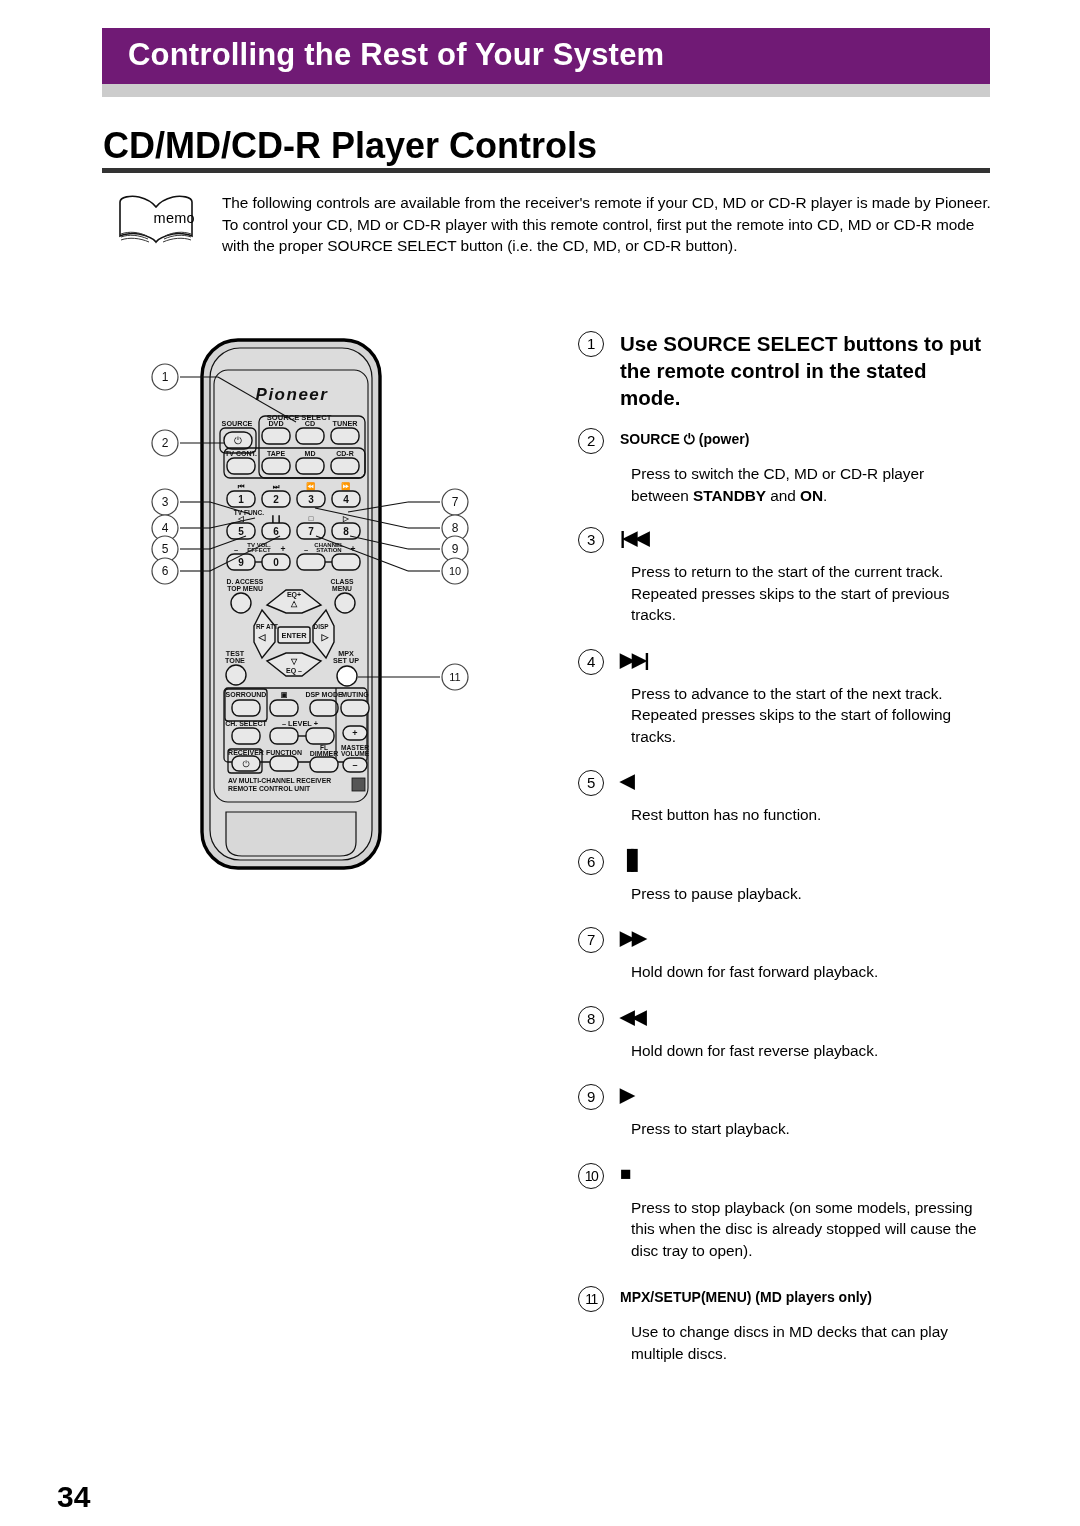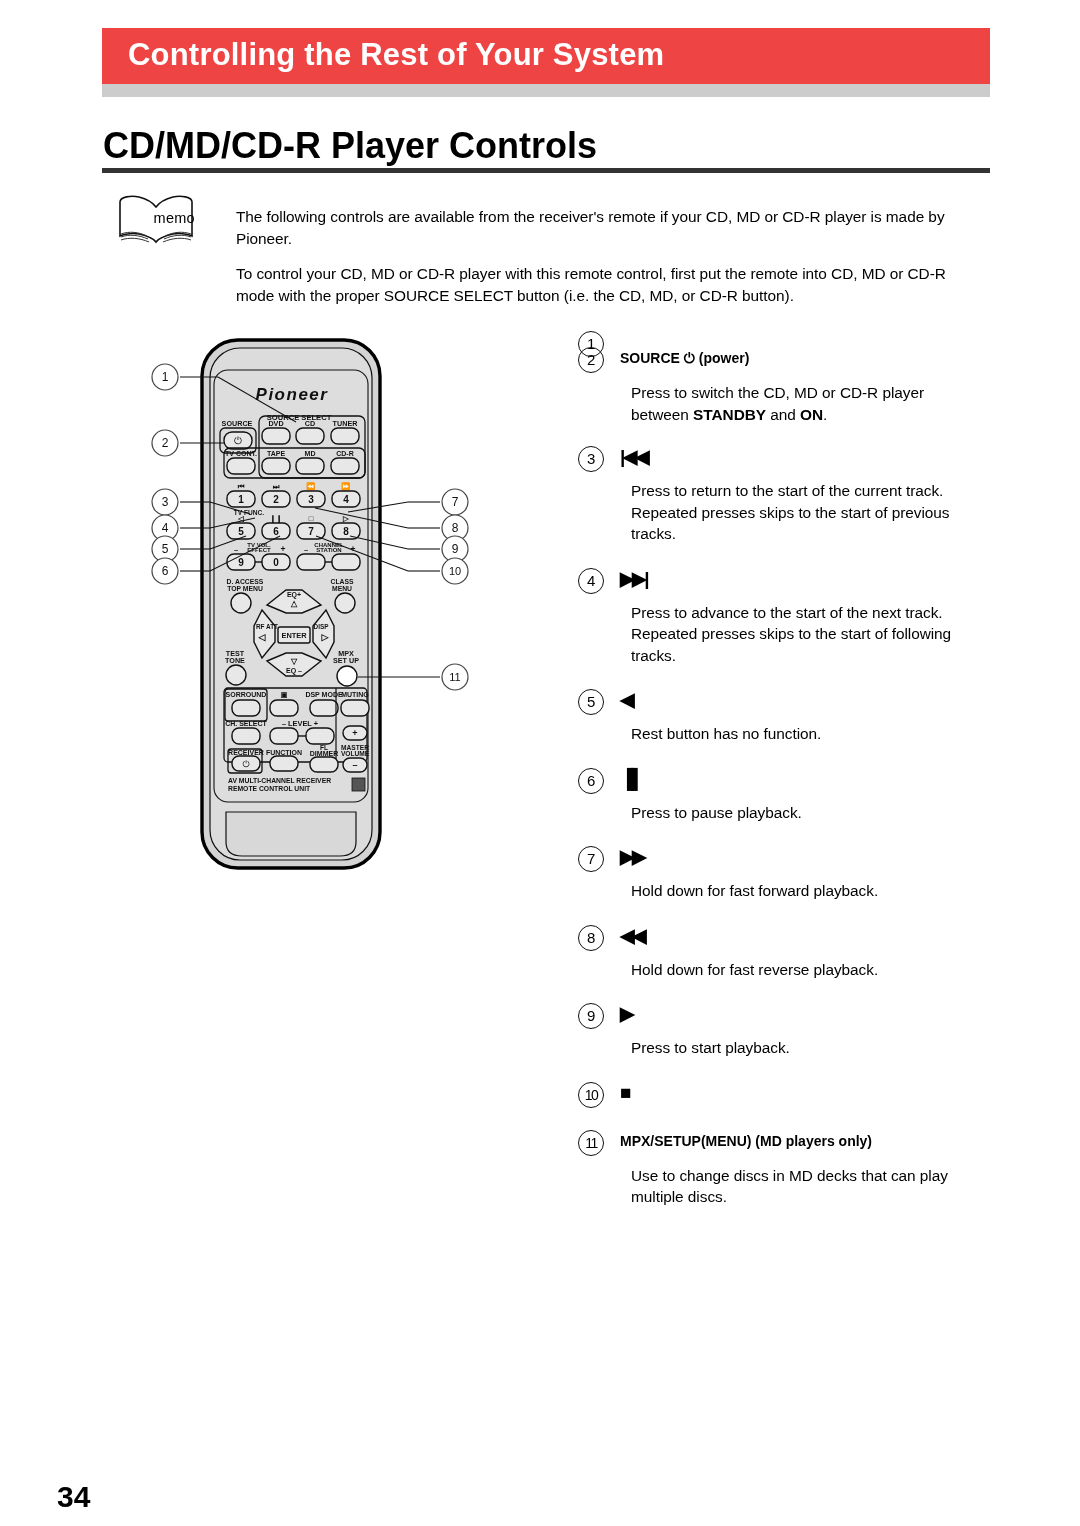--- a/index.html
+++ b/index.html
@@ -16,21 +16,21 @@
     overflow: hidden;
   }
 
   
   #page-header-bar {
     position: absolute;
     left: 102px;
     top: 28px;
     width: 888px;
     height: 56px;
-    background: #ef4444;
+    background: #701a75;
   }
   #page-header-title {
     position: absolute;
     left: 26px;
     top: 50%;
     transform: translateY(-52%);
     color: #ffffff;
     font-size: 31px;
     font-weight: bold;
     letter-spacing: 0.2px;
@@ -89,21 +89,21 @@
   }
   #memo-text {
     position: absolute;
     left: 105px;
     top: 0px;
     width: 770px;
     font-size: 15.4px;
     line-height: 21.5px;
     letter-spacing: -0.05px;
   }
-  #memo-text p { margin: 14px; }
+  #memo-text p { margin: 0; }
 
   
   #remote-figure {
     position: absolute;
     left: 140px;
     top: 322px;
     width: 340px;
     height: 560px;
   }
   #remote-svg { display: block; }
@@ -428,20 +428,21 @@
     <circle class="cal" cx="315" cy="355" r="13"></circle>
         <text class="caltxt" x="315" y="359" style="font-size:11px">11</text>
   </g>
 </svg>
 </div>
 
 <div id="controls-column">
 
   <div class="ctl-item" id="item-1">
     <span class="ctl-num">1</span>
+    <p class="ctl-head big">Use SOURCE SELECT buttons to put the remote control in the stated mode.</p>
   </div>
 
   <div class="ctl-item" id="item-2">
     <span class="ctl-num">2</span>
     <p class="ctl-head">SOURCE ⏻ (power)</p>
     <p class="ctl-body">Press to switch the CD, MD or CD-R player between <b>STANDBY</b> and <b>ON</b>.</p>
   </div>
 
   <div class="ctl-item" id="item-3">
     <span class="ctl-num">3</span>
@@ -481,20 +482,21 @@
 
   <div class="ctl-item" id="item-9">
     <span class="ctl-num">9</span>
     <p class="ctl-glyph">▶</p>
     <p class="ctl-body">Press to start playback.</p>
   </div>
 
   <div class="ctl-item" id="item-10">
     <span class="ctl-num wide">10</span>
     <p class="ctl-glyph">■</p>
+    <p class="ctl-body">Press to stop playback (on some models, pressing this when the disc is already stopped will cause the disc tray to open).</p>
   </div>
 
   <div class="ctl-item" id="item-11">
     <span class="ctl-num wide">11</span>
     <p class="ctl-head">MPX/SETUP(MENU) (MD players only)</p>
     <p class="ctl-body">Use to change discs in MD decks that can play multiple discs.</p>
   </div>
 
 </div>
 

